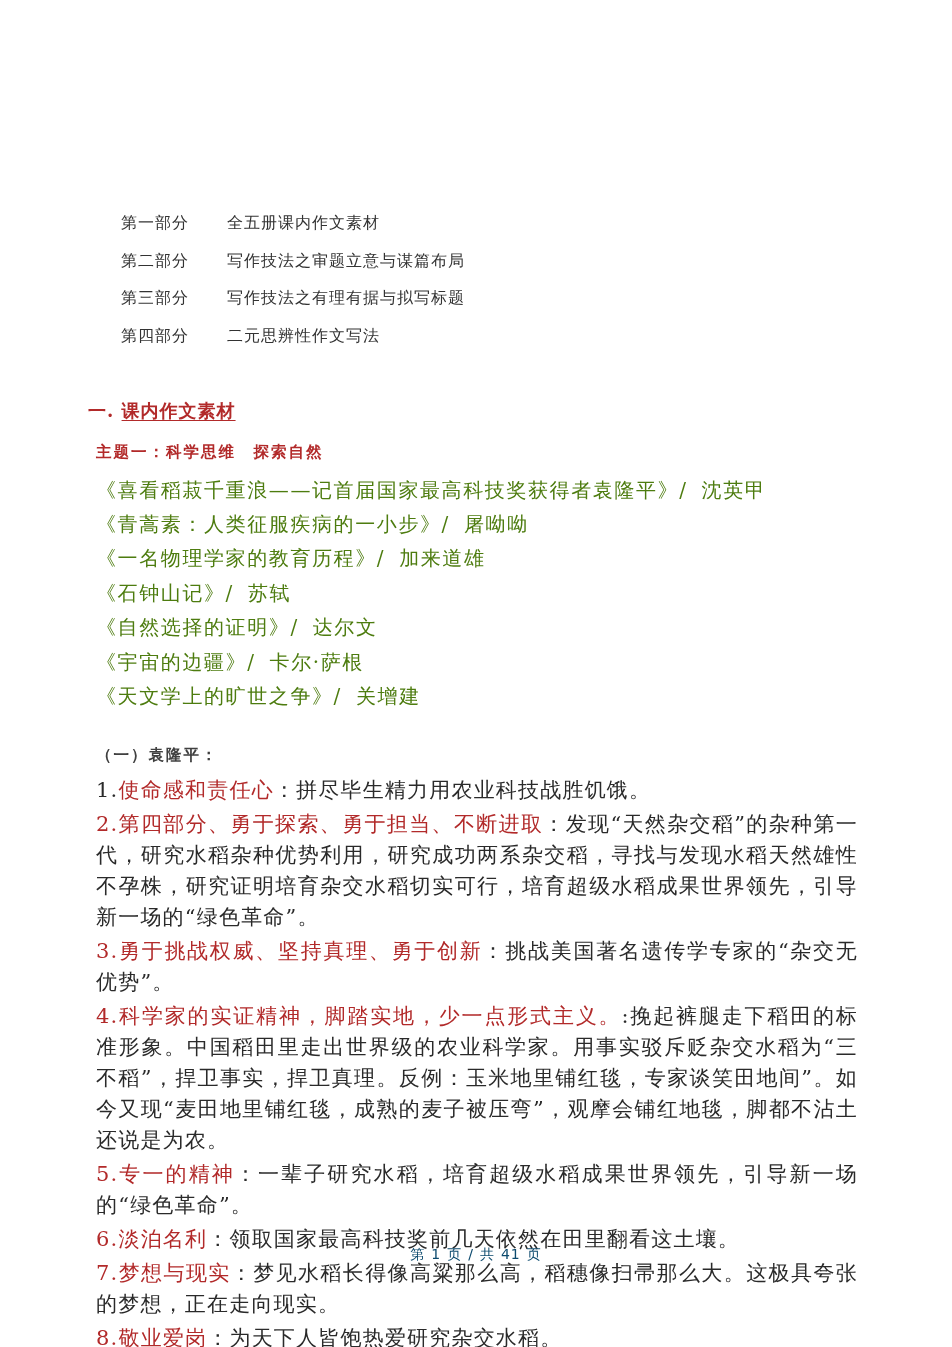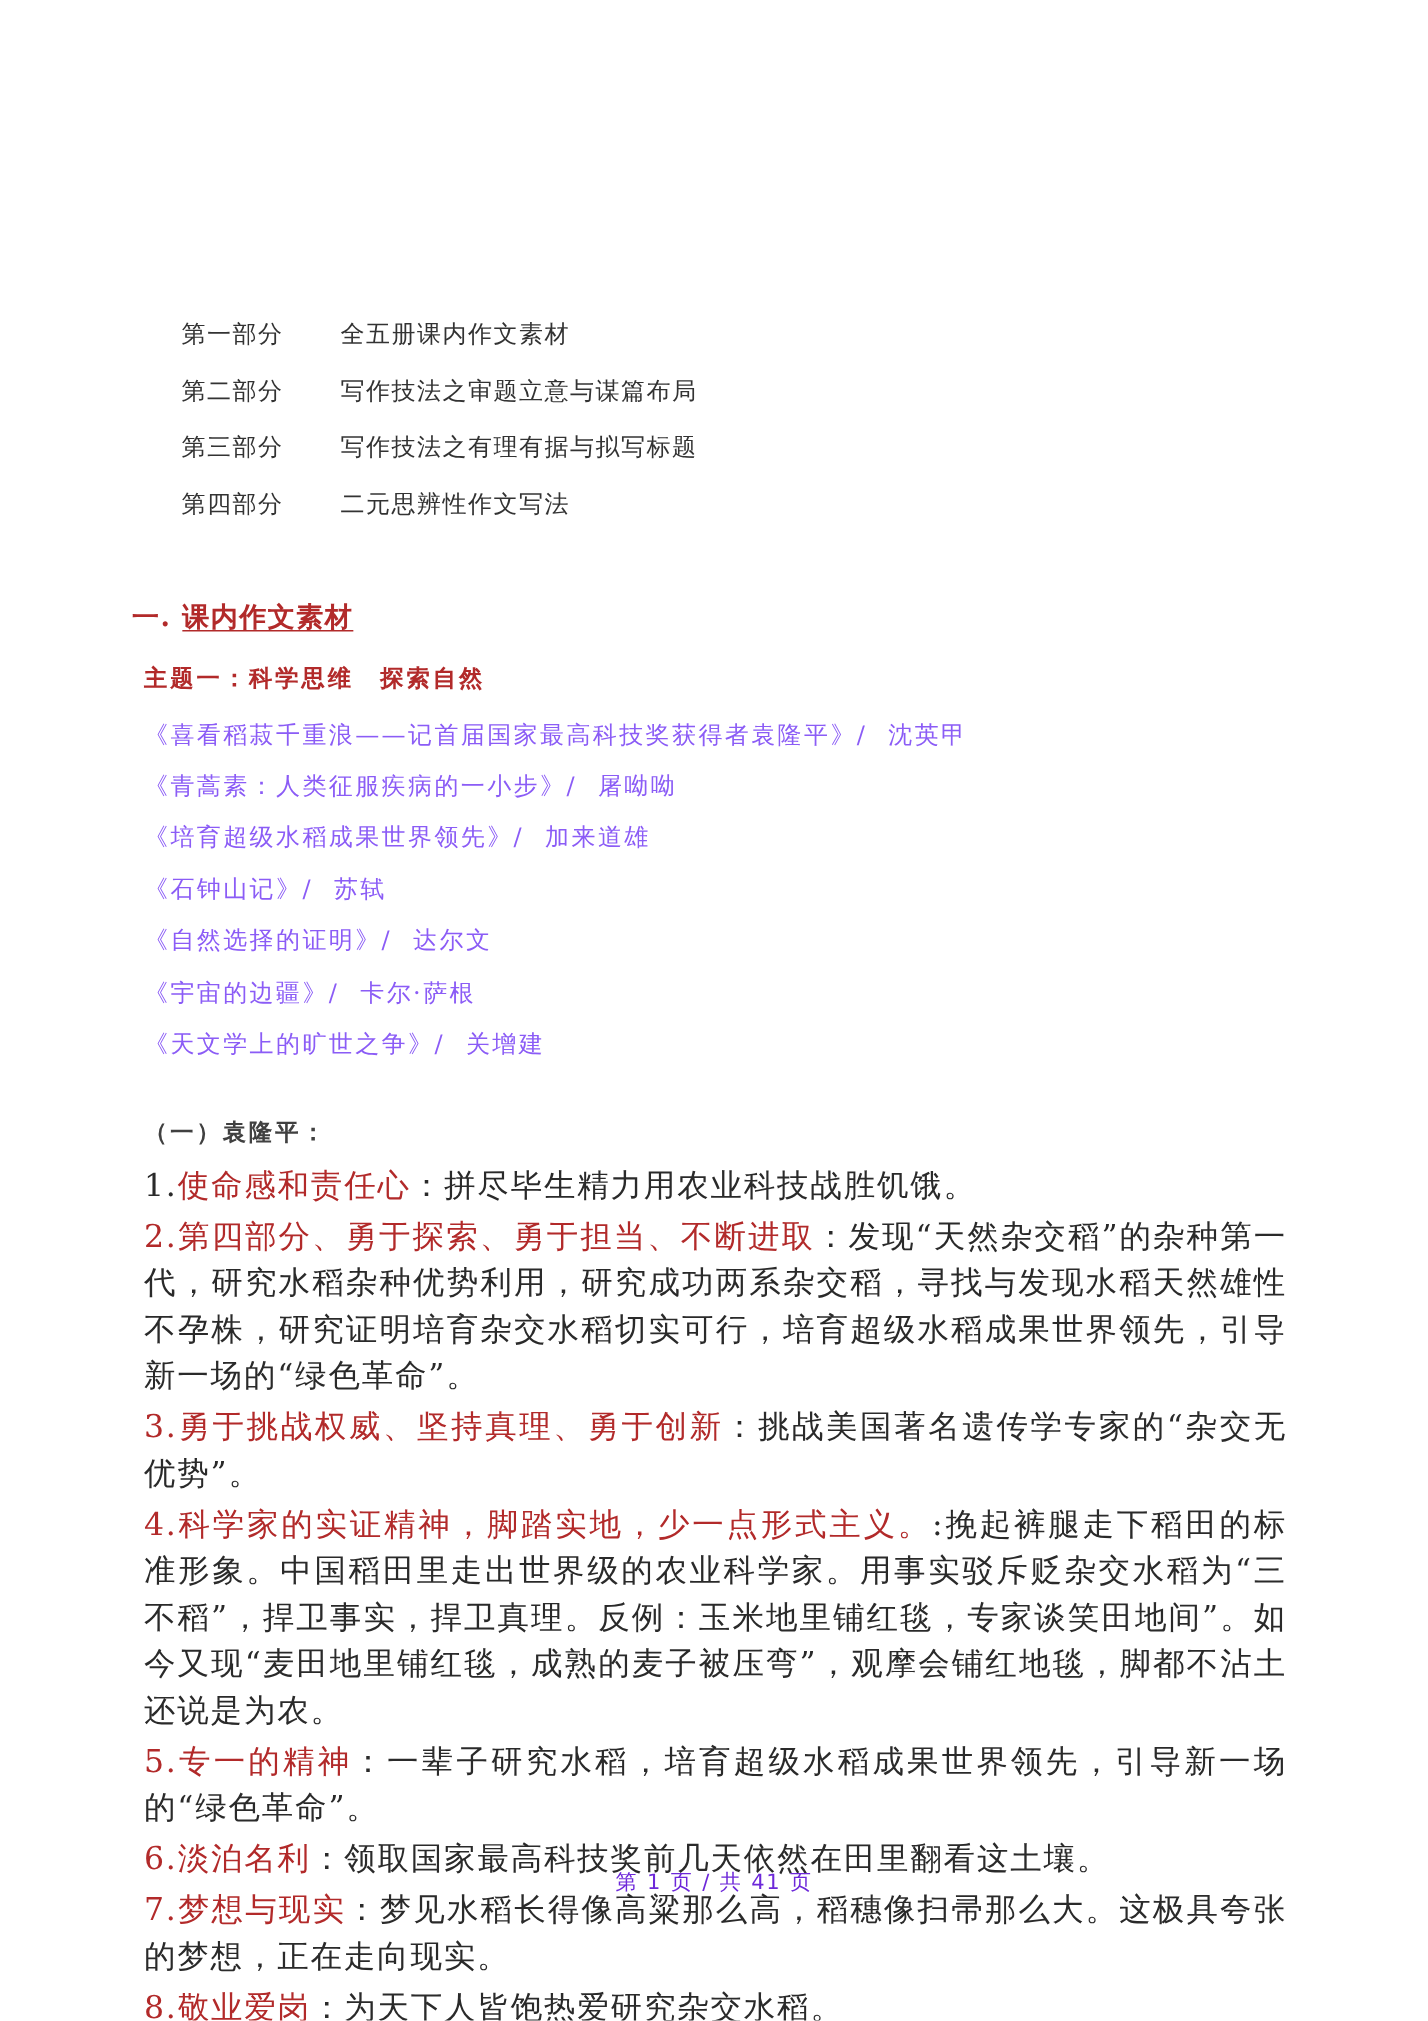--- a/index.html
+++ b/index.html
@@ -73,22 +73,22 @@
     }
     .works {
       position: absolute;
       left: 96px;
       top: 473px;
     }
     .work-row {
       height: 34.4px;
       display: flex;
       align-items: center;
-      font-size: 16px;
-      color: #8b5cf6;
+      font-size: 20px;
+      color: #4d7c0f;
       letter-spacing: 1.6px;
       white-space: nowrap;
     }
     .work-row .author { margin-left: 14px; }
     .sub-heading {
       position: absolute;
       left: 96px;
       top: 745px;
       font-size: 15.5px;
       font-weight: bold;
@@ -110,21 +110,21 @@
       margin-bottom: 3px;
     }
     .point .lead { color: #b22a2a; }
     .footer {
       position: absolute;
       top: 1246px;
       left: 0;
       width: 952px;
       text-align: center;
       font-size: 14px;
-      color: #6d28d9;
+      color: #0c4a6e;
       font-family: "DejaVu Sans", "Liberation Sans", sans-serif;
       letter-spacing: 1px;
     }
     .footer span { margin: 0 3px; }
   </style>
 </head>
 <body>
 
 <div class="page">
 
@@ -158,21 +158,21 @@
   <div class="works">
     <div class="work-row">
       <span>《喜看稻菽千重浪——记首届国家最高科技奖获得者袁隆平》/</span>
       <span class="author">沈英甲</span>
     </div>
     <div class="work-row">
       <span>《青蒿素：人类征服疾病的一小步》/</span>
       <span class="author">屠呦呦</span>
     </div>
     <div class="work-row">
-      <span>《培育超级水稻成果世界领先》/</span>
+      <span>《一名物理学家的教育历程》/</span>
       <span class="author">加来道雄</span>
     </div>
     <div class="work-row">
       <span>《石钟山记》/</span>
       <span class="author">苏轼</span>
     </div>
     <div class="work-row">
       <span>《自然选择的证明》/</span>
       <span class="author">达尔文</span>
     </div>

